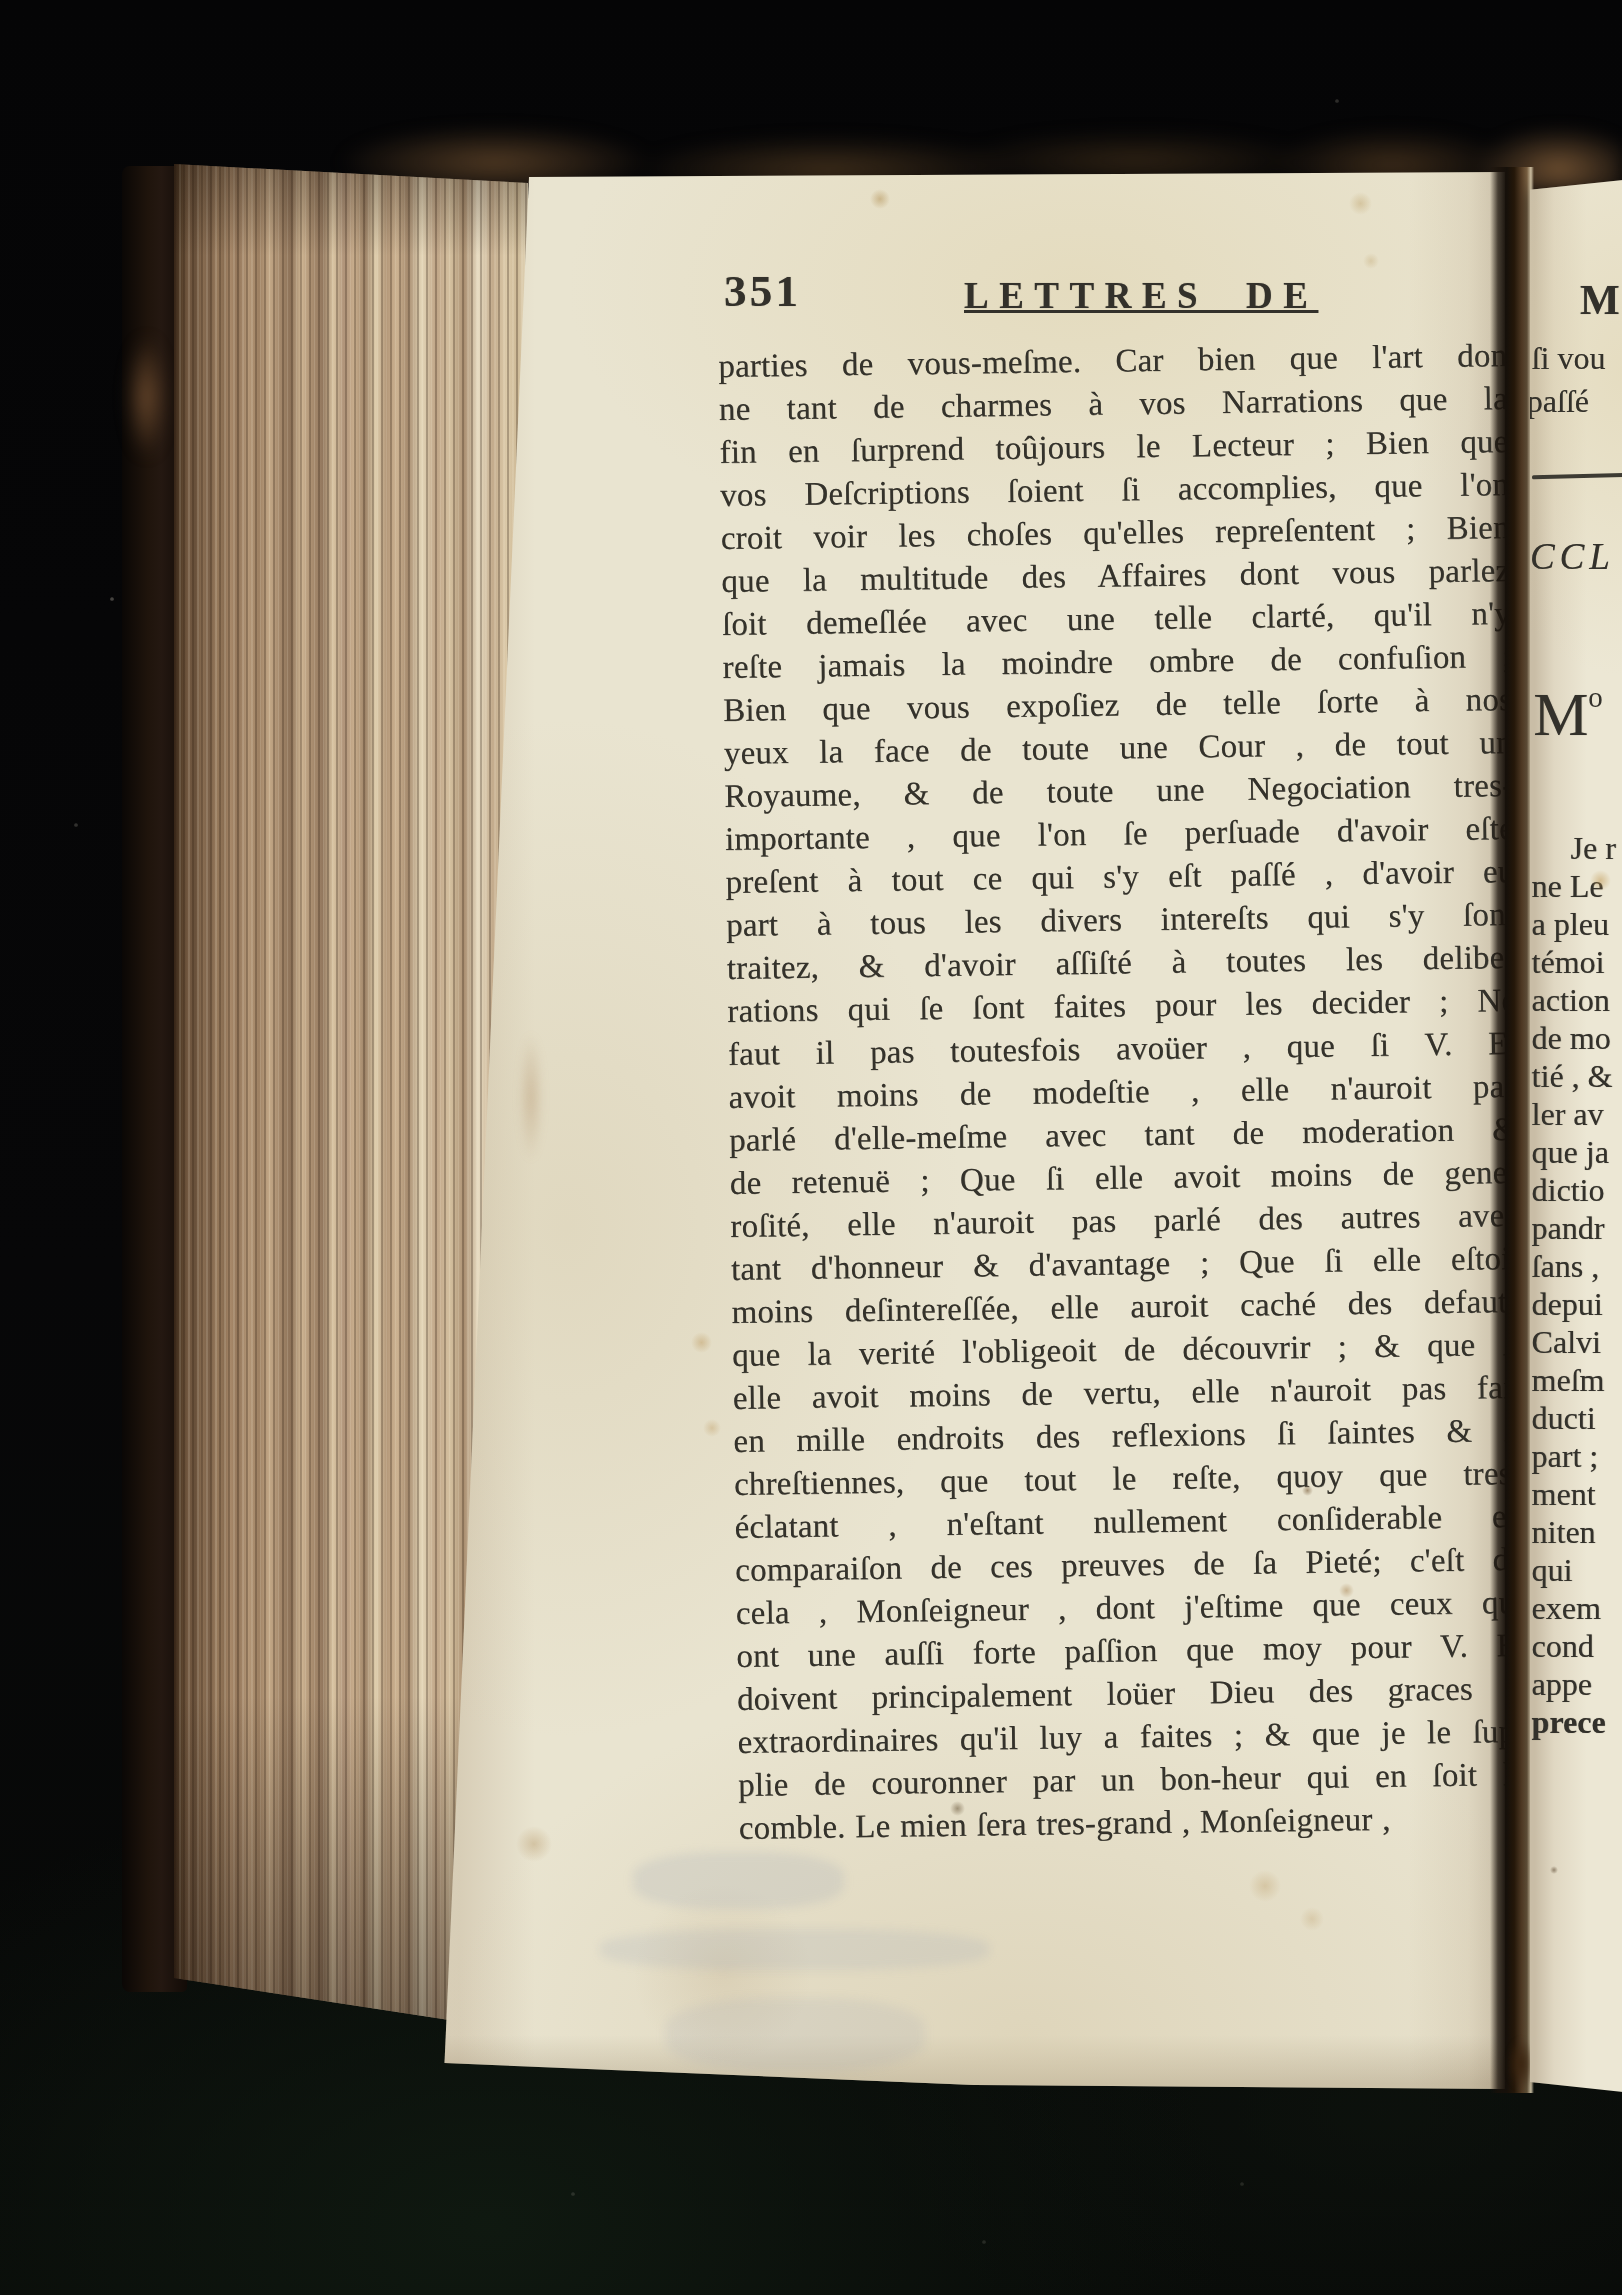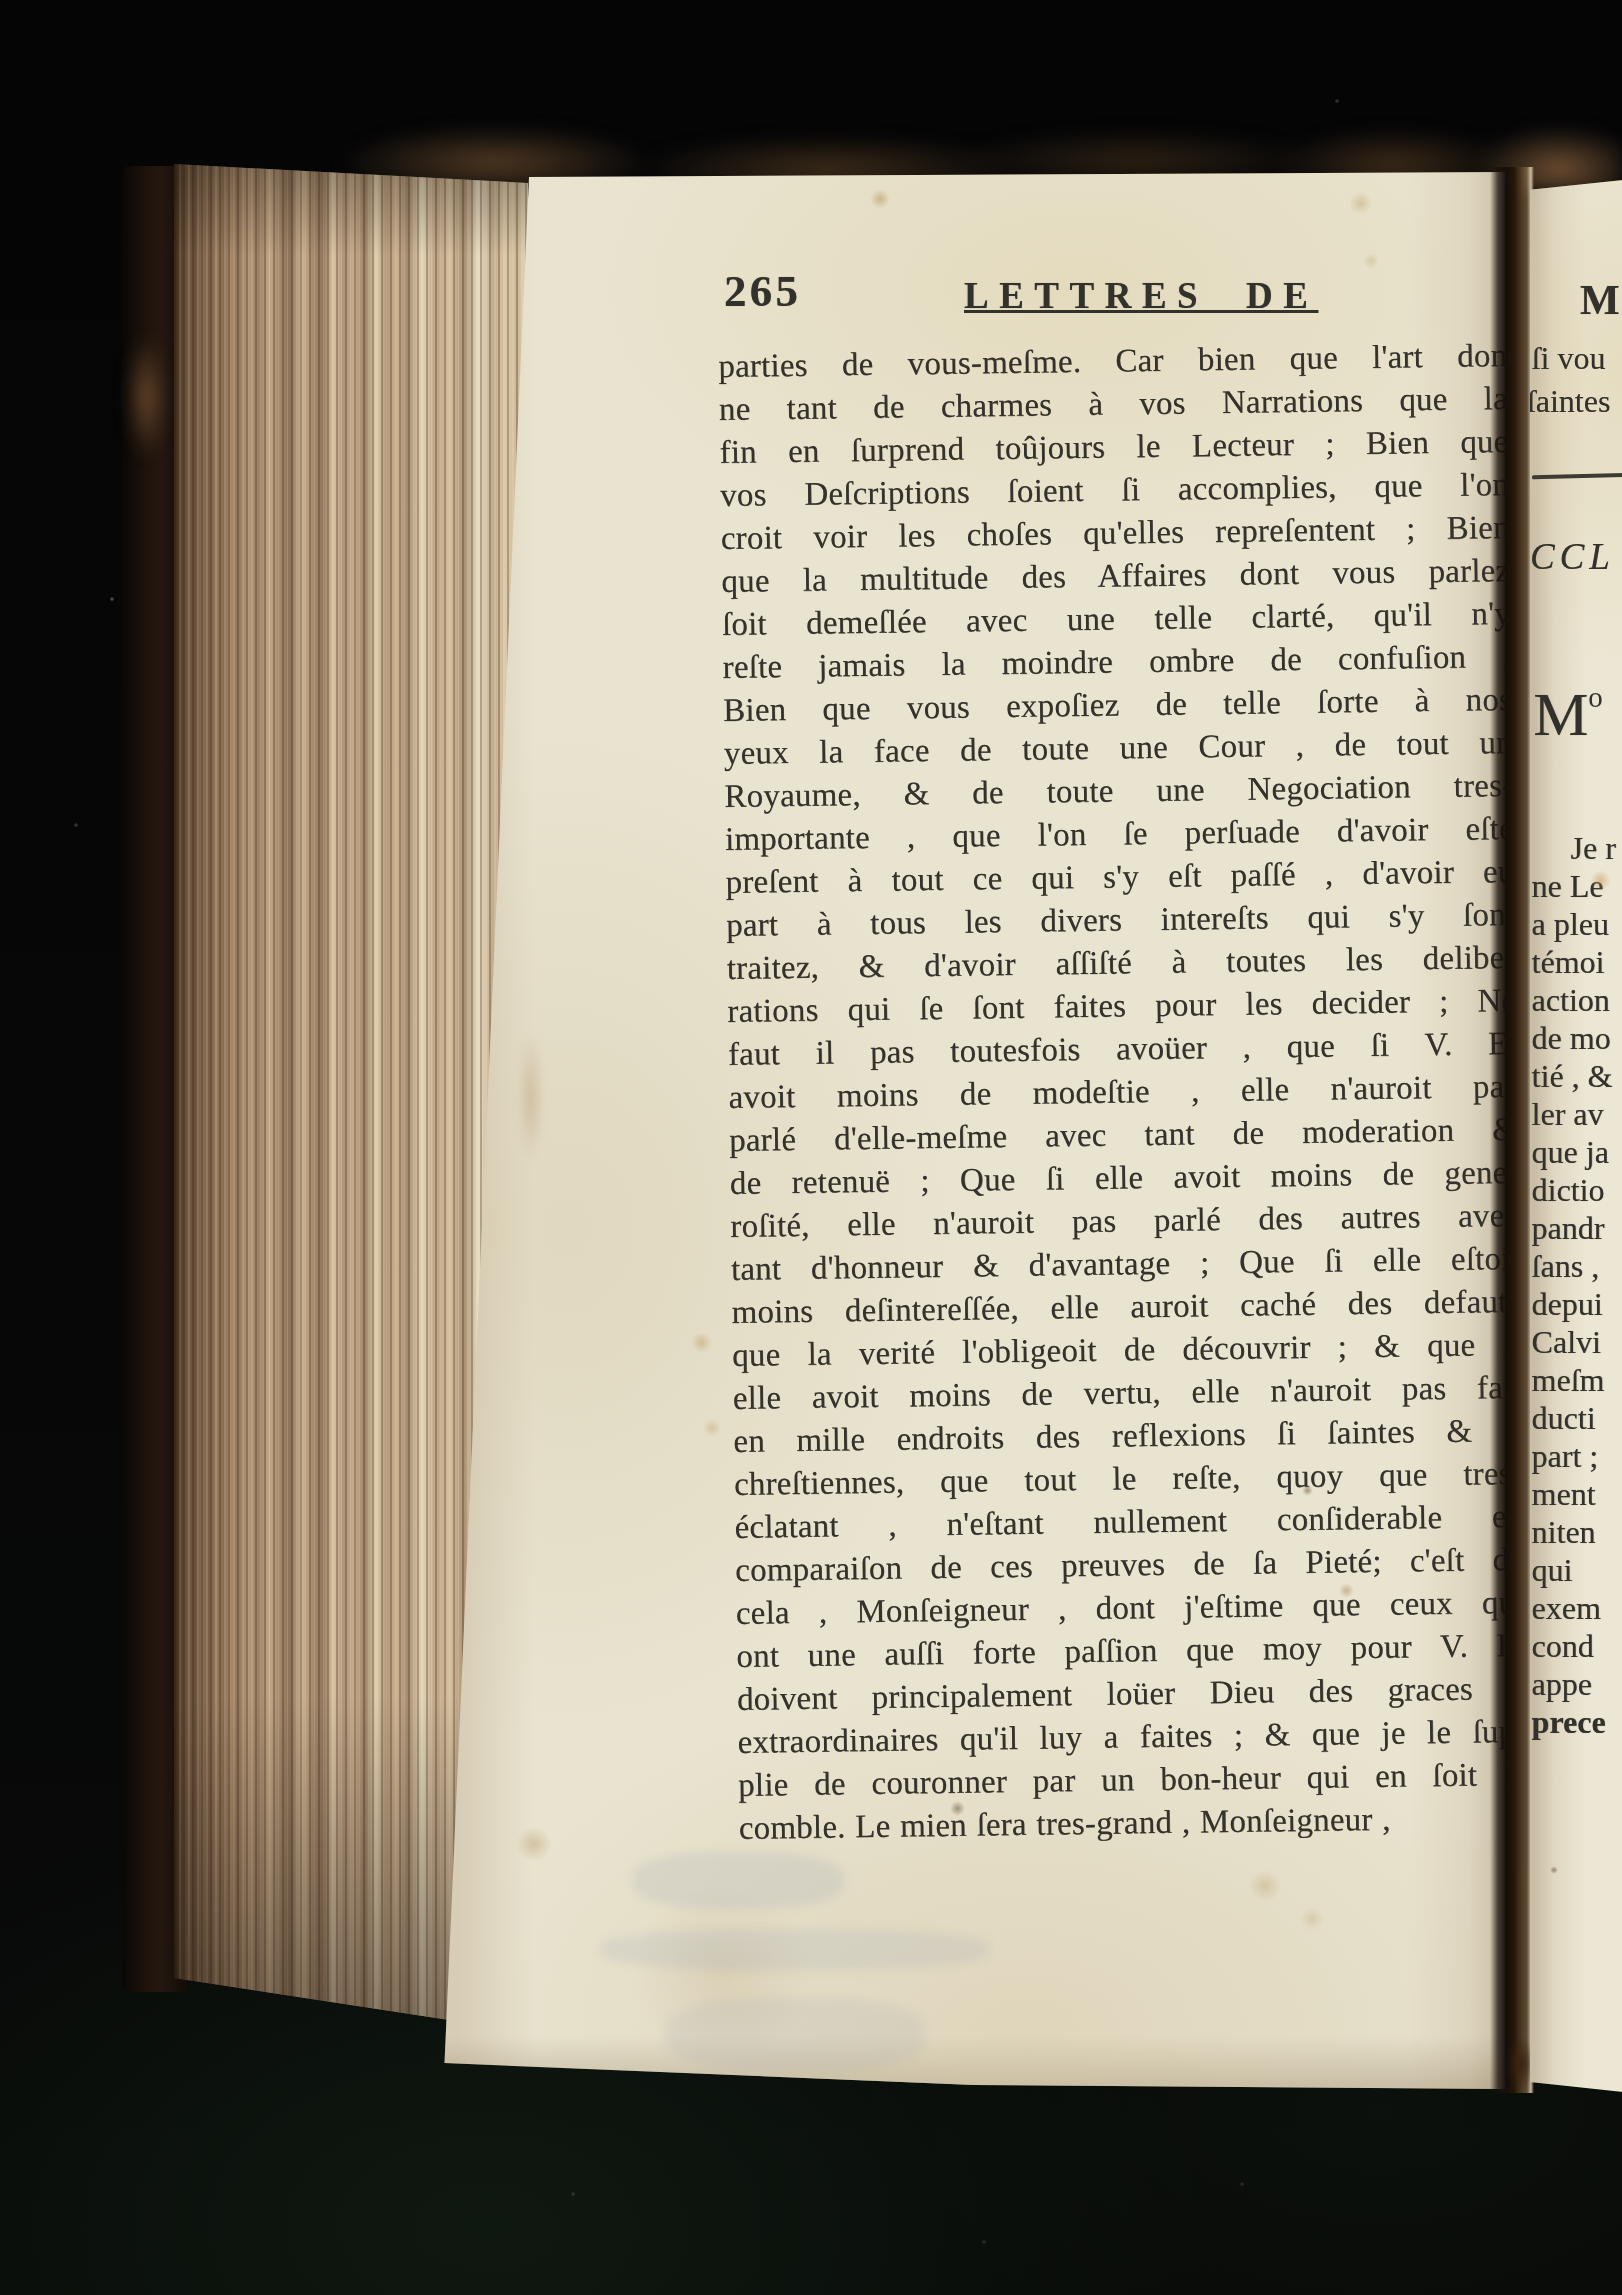--- a/index.html
+++ b/index.html
@@ -149,21 +149,21 @@
 <div class="top-band"></div>
 
 <div class="cover">
   <div class="clasp"></div>
 </div>
 
 <div class="page-edges"></div>
 
 <div class="left-page">
   <div class="header">
-    <span class="page-num">265</span>
+    <span class="page-num">351</span>
     <span class="run-title">LETTRES DE</span>
   </div>
 
   <div class="textcol">
       <div class="tline">parties de vous-meſme. Car bien que l'art don</div>
       <div class="tline">ne tant de charmes à vos Narrations que la</div>
       <div class="tline">fin en ſurprend toûjours le Lecteur ; Bien que</div>
       <div class="tline">vos Deſcriptions ſoient ſi accomplies, que l'on</div>
       <div class="tline">croit voir les choſes qu'elles repreſentent ; Bien</div>
       <div class="tline">que la multitude des Affaires dont vous parlez</div>
@@ -216,21 +216,21 @@
   <div class="ghost" style="left:162px;top:1757px;width:389px;height:41px;background:rgba(136,148,176,.14);"></div>
   <div class="ghost" style="left:227px;top:1826px;width:260px;height:73px;background:rgba(140,150,170,.12);"></div>
 </div>
 
 <div class="gutter"></div>
 <div class="gutter-blob"></div>
 
 <div class="right-page">
   <div class="rp-header">M</div>
   <div class="rp-line" style="left:1.6px;top:161px;text-align:center;">ſi vou</div>
-  <div class="rp-line" style="left:-3.2px;top:204px;">ſaintes</div>
+  <div class="rp-line" style="left:-3.2px;top:204px;">paſſé</div>
   <div class="rp-rule"></div>
   <div class="rp-ccl">CCL</div>
   <div class="rp-salut">
     <span class="big">M</span><span class="sup">o</span>
   </div>
   <div class="rcol">
       <div class="rline">Je r</div>
       <div class="rline">ne Le</div>
       <div class="rline">a pleu</div>
       <div class="rline">témoi</div>

